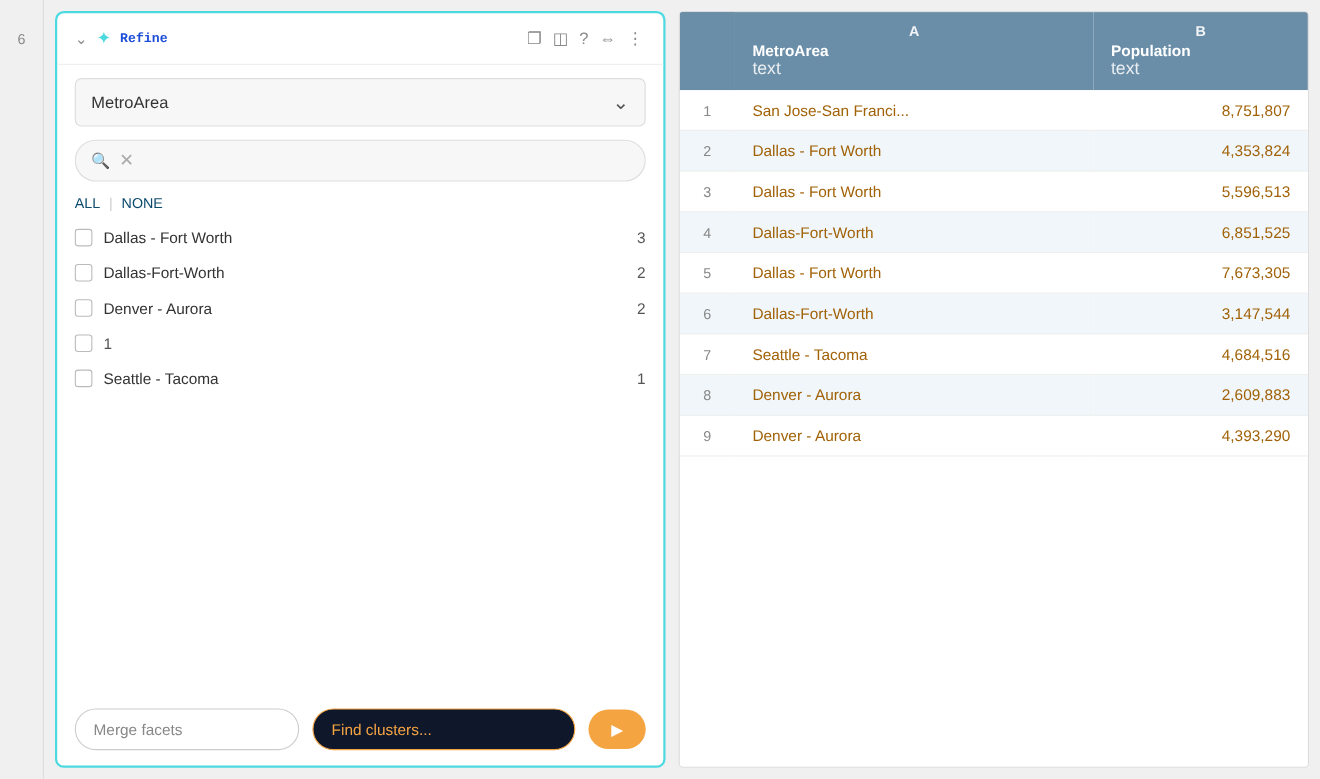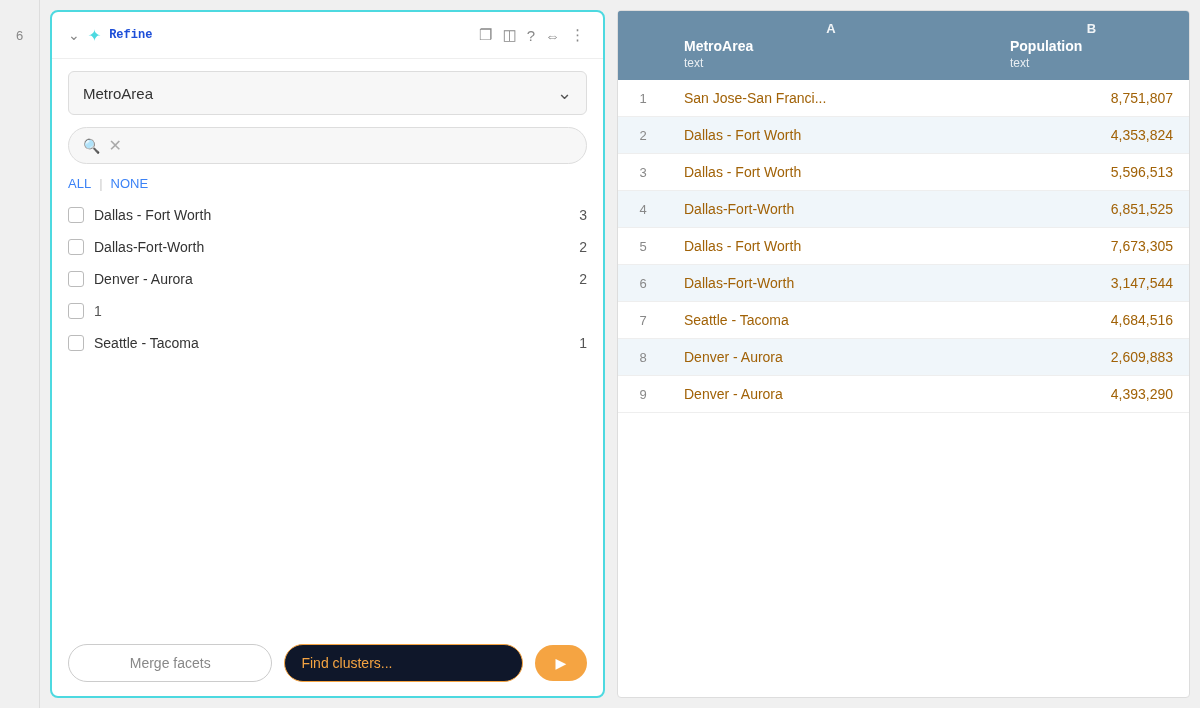--- a/index.html
+++ b/index.html
@@ -147,21 +147,21 @@
     
     .filter-controls {
       display: flex;
       align-items: center;
       gap: 8px;
       padding: 0 16px 8px;
     }
 
     .filter-link {
       font-size: 13px;
-      color: #3b82f6;
+      color: #0c4a6e;
       cursor: pointer;
       font-weight: 500;
     }
 
     .filter-divider {
       color: #ccc;
       font-size: 13px;
     }
 
     
@@ -212,21 +212,21 @@
 
     .btn-merge {
       flex: 1;
       border: 1.5px solid #ccc;
       border-radius: 20px;
       padding: 10px 16px;
       background: white;
       font-size: 14px;
       color: #888;
       cursor: pointer;
-      text-align: center;
+      text-align: left;
     }
 
     .btn-cluster {
       flex: 1.2;
       border: 1.5px solid #f5a442;
       border-radius: 20px;
       padding: 10px 16px;
       background: #0f172a;
       font-size: 14px;
       color: #f5a442;
@@ -270,21 +270,21 @@
     thead th {
       padding: 10px 16px;
       text-align: left;
       color: white;
       font-size: 14px;
       font-weight: 600;
     }
 
     thead th .col-sub {
       font-weight: 400;
-      font-size: 12px;
+      font-size: 16px;
       color: rgba(255,255,255,0.85);
     }
 
     thead th.col-index {
       width: 50px;
       text-align: center;
       background: #6b8ea8;
       color: white;
       font-size: 13px;
     }

